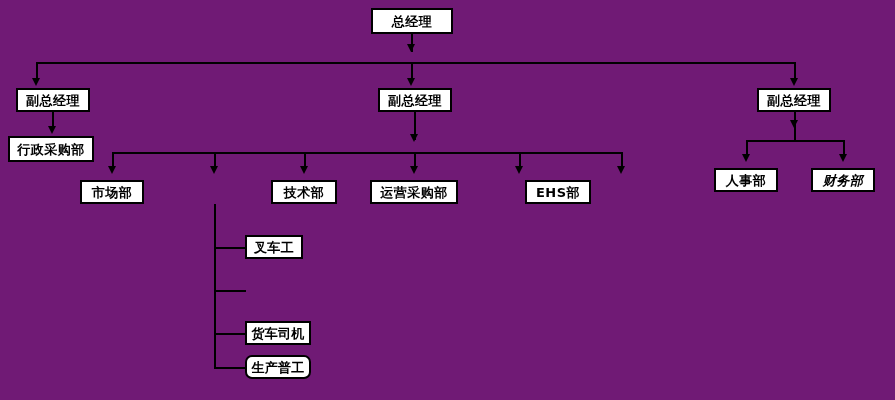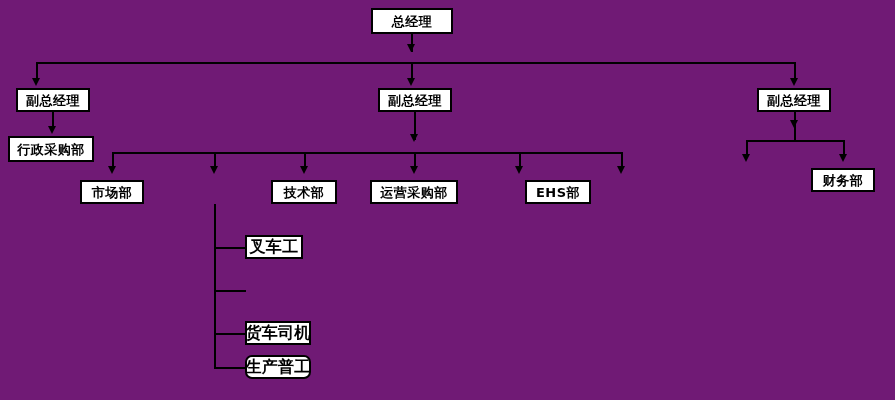--- a/index.html
+++ b/index.html
@@ -29,21 +29,21 @@
     justify-content: center;
     font-size: 13px;
     font-weight: 700;
     letter-spacing: 0.5px;
     line-height: 1;
     white-space: nowrap;
     z-index: 3;
   }
   .node.sub {
     font-weight: 700;
-    font-size: 16px;
+    font-size: 13px;
     letter-spacing: 0.3px;
   }
   
   .hline {
     position: absolute;
     height: 0;
     border-top: 2px solid #000000;
     z-index: 1;
   }
   .vline {
@@ -131,22 +131,23 @@
   <div class="arrow" style="left:790px; top:120px;"></div>
 
   <div class="hline" style="left:746px; top:140px; width:98px;"></div>
 
   <div class="vline" style="left:746px; top:140px; height:16px;"></div>
   <div class="arrow" style="left:742px; top:154px;"></div>
 
   <div class="vline" style="left:843px; top:140px; height:16px;"></div>
   <div class="arrow" style="left:839px; top:154px;"></div>
 
+  <div class="node" style="left:714px; top:168px; width:64px; height:24px;">人事部</div>
 
-  <div class="node" style="left:811px; top:168px; width:64px; height:24px;">财务部</div>
+  <div class="node" style="left:811px; top:168px; width:64px; height:24px;font-style:italic;">财务部</div>
 
   <div class="vline" style="left:214px; top:204px; height:163px;"></div>
 
   <div class="hline" style="left:214px; top:247px; width:32px;"></div>
   <div class="node sub" style="left:245px; top:235px; width:58px; height:24px;">叉车工</div>
 
   <div class="hline" style="left:214px; top:290px; width:32px;"></div>
 
   <div class="hline" style="left:214px; top:333px; width:32px;"></div>
   <div class="node sub" style="left:245px; top:321px; width:66px; height:24px;">货车司机</div>

